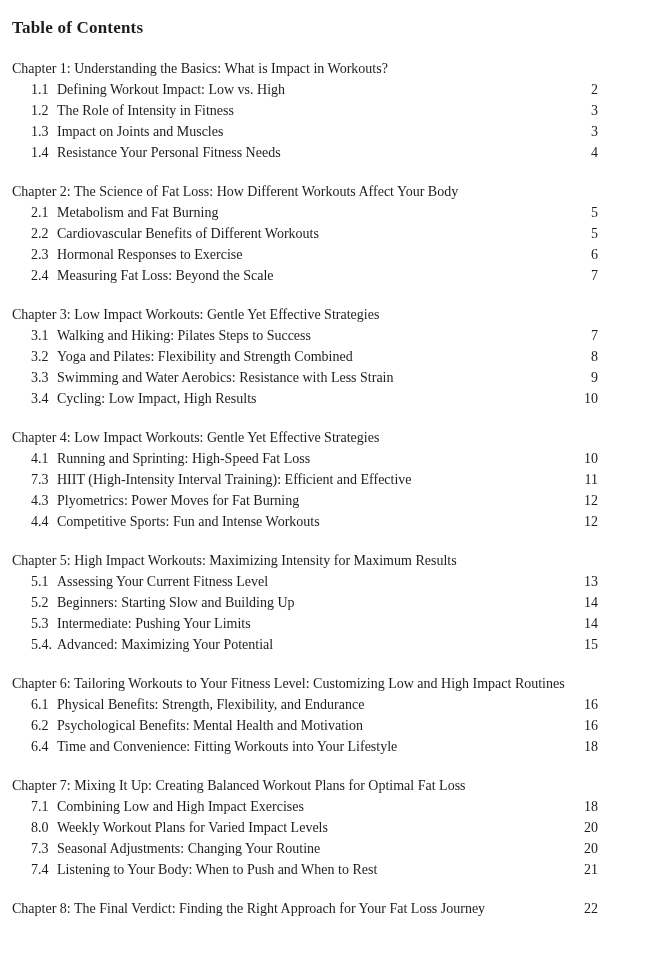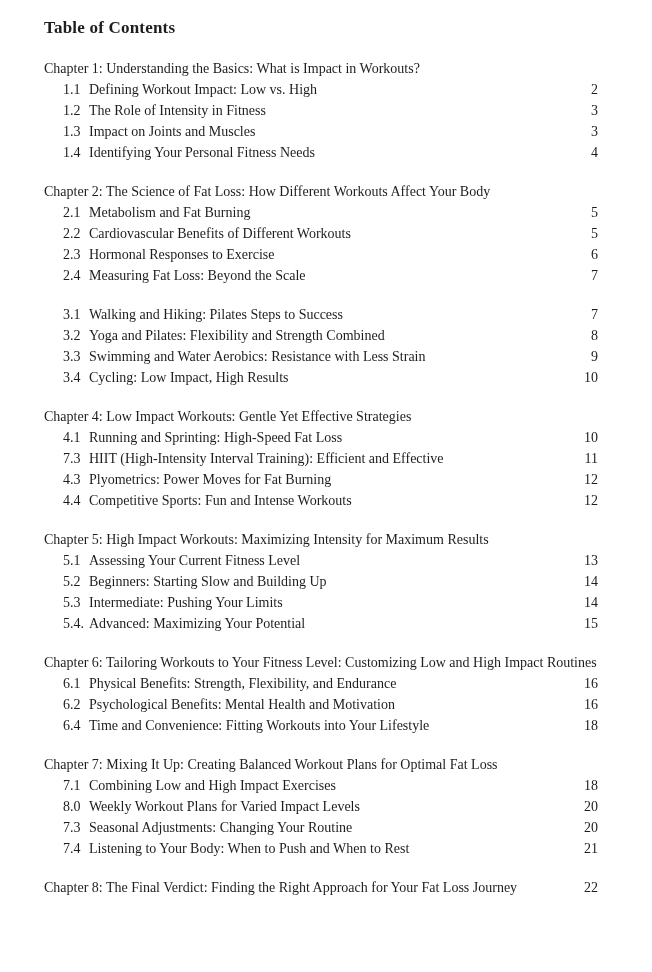--- a/index.html
+++ b/index.html
@@ -11,21 +11,21 @@
     width: 652px;
     height: 972px;
     font-family: "Liberation Serif", serif;
     color: #1d1d1d;
     overflow: hidden;
   }
   .page {
     box-sizing: border-box;
     width: 652px;
     height: 773px;
-    padding: 18px 54px 0 44px;
+    padding: 18px 54px 0 12px;
   }
   .title {
     font-size: 17px;
     font-weight: 700;
     line-height: 20px;
     margin: 0;
     letter-spacing: 0.2px;
   }
   .toc {
     margin-top: 16px;
@@ -85,21 +85,21 @@
           <span class="sec-title">The Role of Intensity in Fitness</span>
           <span class="page-num">3</span>
         </div>
         <div class="row section">
           <span class="sec-num">1.3</span>
           <span class="sec-title">Impact on Joints and Muscles</span>
           <span class="page-num">3</span>
         </div>
         <div class="row section">
           <span class="sec-num">1.4</span>
-          <span class="sec-title">Identifying Your Personal Fitness Needs</span>
+          <span class="sec-title">Resistance Your Personal Fitness Needs</span>
           <span class="page-num">4</span>
         </div>
       </div>
       <div class="chapter">
         <div class="row heading">
           <span class="chap-label">Chapter 2: The Science of Fat Loss: How Different Workouts Affect Your Body</span>
         </div>
         <div class="row section">
           <span class="sec-num">2.1</span>
           <span class="sec-title">Metabolism and Fat Burning</span>
@@ -115,20 +115,23 @@
           <span class="sec-title">Hormonal Responses to Exercise</span>
           <span class="page-num">6</span>
         </div>
         <div class="row section">
           <span class="sec-num">2.4</span>
           <span class="sec-title">Measuring Fat Loss: Beyond the Scale</span>
           <span class="page-num">7</span>
         </div>
       </div>
       <div class="chapter">
+        <div class="row heading">
+          <span class="chap-label">Chapter 3: Low Impact Workouts: Gentle Yet Effective Strategies</span>
+        </div>
         <div class="row section">
           <span class="sec-num">3.1</span>
           <span class="sec-title">Walking and Hiking: Pilates Steps to Success</span>
           <span class="page-num">7</span>
         </div>
         <div class="row section">
           <span class="sec-num">3.2</span>
           <span class="sec-title">Yoga and Pilates: Flexibility and Strength Combined</span>
           <span class="page-num">8</span>
         </div>

